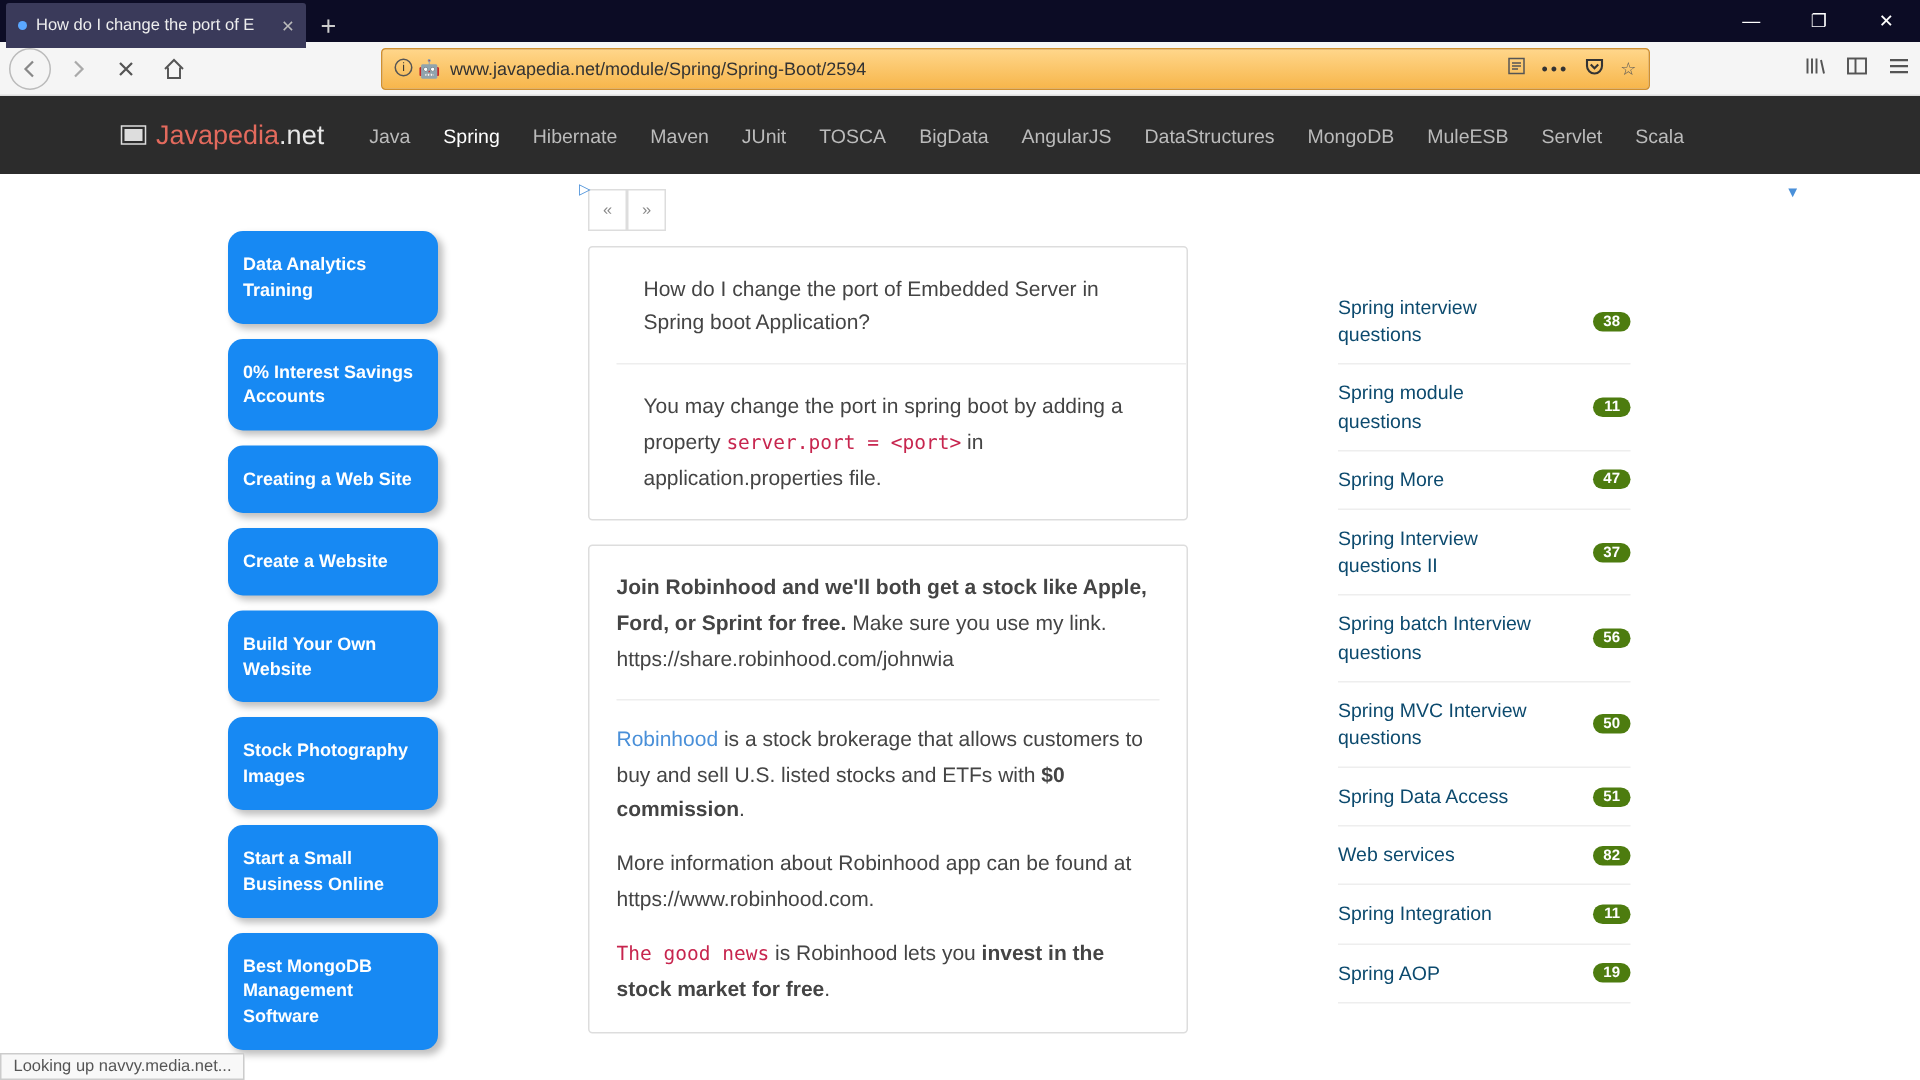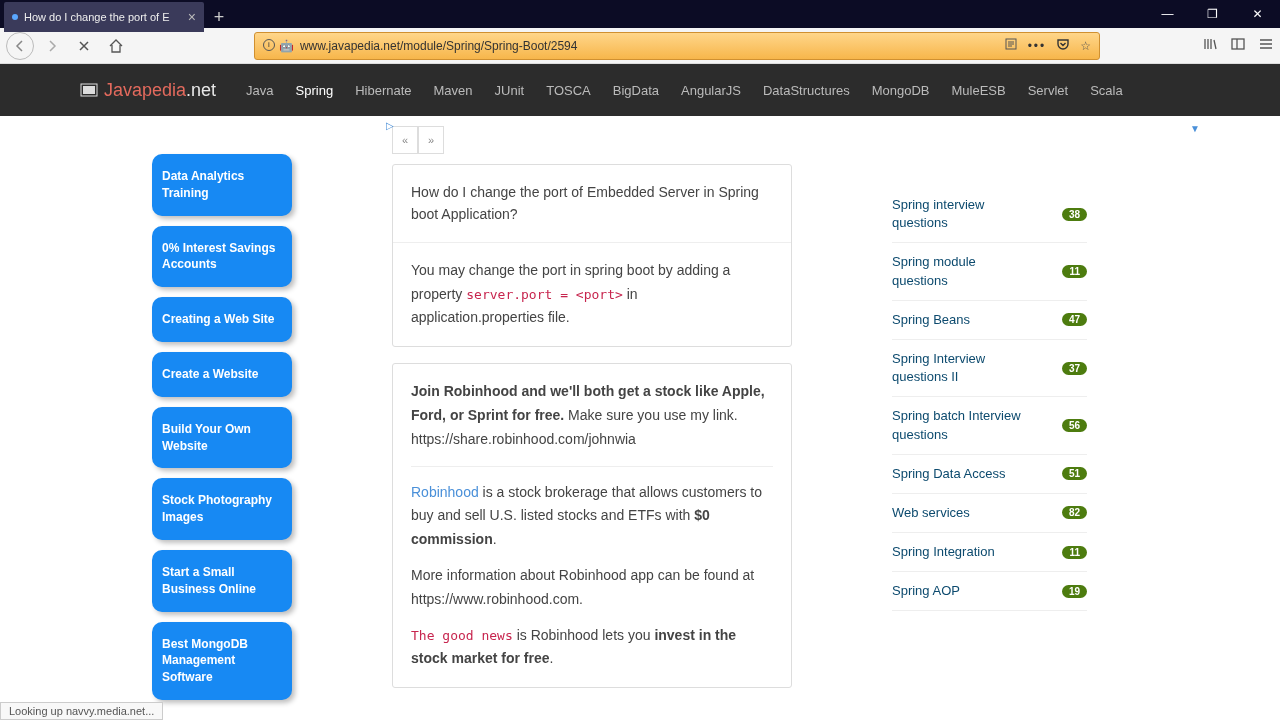--- a/index.html
+++ b/index.html
@@ -52,21 +52,21 @@
 .ad-indicator::before { content: "▷"; }
 .ads { width: 140px; margin-top: 28px; display: flex; flex-direction: column; gap: 10px; margin-left: 72px; }
 .adbtn { background: #1789f3; color: #fff; font-size: 12px; font-weight: 600; padding: 14px 10px; border-radius: 10px; line-height: 1.4; cursor: pointer; box-shadow: 3px 3px 5px rgba(0,0,0,0.25); }
 
 
 .main { width: 400px; }
 .pagetitle-row { display: flex; align-items: center; margin-bottom: 10px; }
 .pager { width: 26px; height: 28px; border: 1px solid #ddd; display: flex; align-items: center; justify-content: center; color: #888; cursor: pointer; font-size: 11px; }
 .pagetitle { flex: 1; text-align: center; font-size: 24px; font-weight: 400; color: #333; }
 
-.qbox { border: 1px solid #ddd; border-radius: 3px; margin-bottom: 16px; }
+.qbox { border: 1px solid #ddd; border-radius: 3px; margin-bottom: 16px; padding-left: 18px; }
 .question { padding: 16px 18px; border-bottom: 1px solid #eee; color: #444; font-size: 14px; line-height: 1.6; }
 .answer { padding: 16px 18px; color: #444; font-size: 14px; line-height: 1.7; }
 .code-inline { color: #c7254e; font-family: monospace; font-size: 13px; }
 
 .promo { border: 1px solid #ddd; border-radius: 3px; padding: 16px 18px; color: #444; font-size: 14px; line-height: 1.7; }
 .promo-head { border-bottom: 1px solid #eee; padding-bottom: 14px; margin-bottom: 14px; }
 .promo-head b, .promo p b { font-weight: 600; }
 .link { color: #4a90d9; }
 .redcode { color: #c7254e; font-family: monospace; font-size: 13px; }
 
@@ -224,32 +224,36 @@
     <div class="sidebar">
         <div class="sb-item">
           <span class="sb-label">Spring interview questions</span>
           <span class="sb-badge">38</span>
         </div>
         <div class="sb-item">
           <span class="sb-label">Spring module questions</span>
           <span class="sb-badge">11</span>
         </div>
         <div class="sb-item">
-          <span class="sb-label">Spring Beans</span>
+          <span class="sb-label">Spring More</span>
           <span class="sb-badge">47</span>
         </div>
         <div class="sb-item">
           <span class="sb-label">Spring Interview questions II</span>
           <span class="sb-badge">37</span>
         </div>
         <div class="sb-item">
           <span class="sb-label">Spring batch Interview questions</span>
           <span class="sb-badge">56</span>
         </div>
         <div class="sb-item">
+          <span class="sb-label">Spring MVC Interview questions</span>
+          <span class="sb-badge">50</span>
+        </div>
+        <div class="sb-item">
           <span class="sb-label">Spring Data Access</span>
           <span class="sb-badge">51</span>
         </div>
         <div class="sb-item">
           <span class="sb-label">Web services</span>
           <span class="sb-badge">82</span>
         </div>
         <div class="sb-item">
           <span class="sb-label">Spring Integration</span>
           <span class="sb-badge">11</span>

